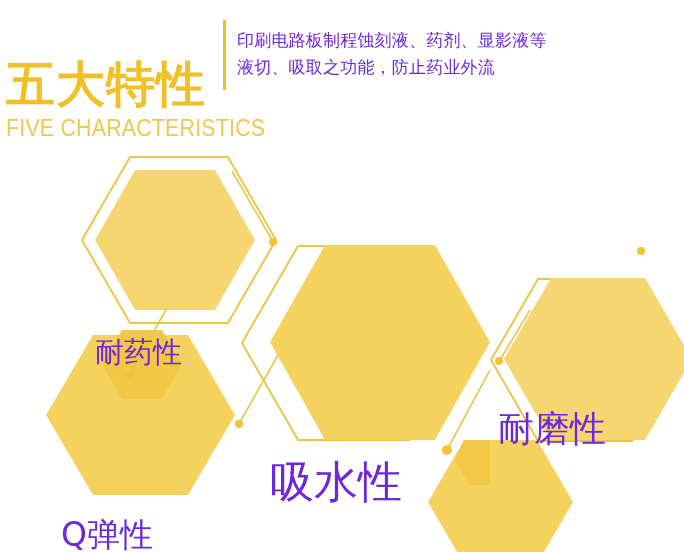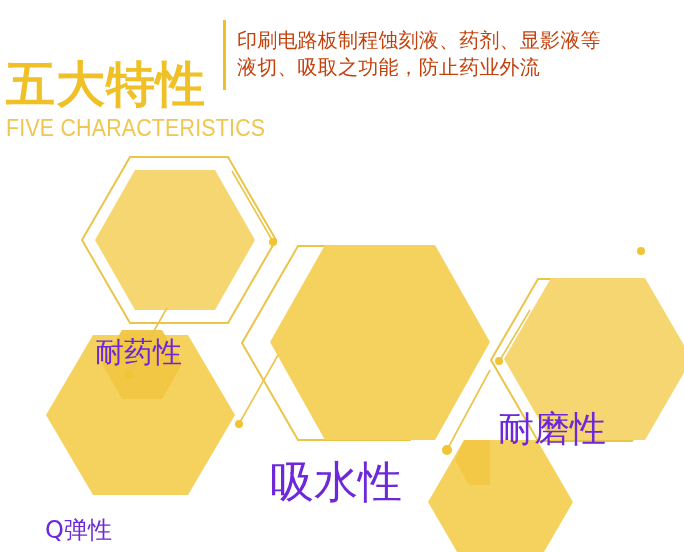--- a/index.html
+++ b/index.html
@@ -63,22 +63,22 @@
     background: #F0C027;
   }
   #subtitle-block {
     position: absolute;
     left: 237px;
     top: 27px;
     width: 430px;
   }
   .subtitle-line {
     font-family: "DejaVu Sans", "Liberation Sans", sans-serif;
-    font-size: 20px;
-    color: #c2410c;
+    font-size: 17px;
+    color: #6d28d9;
     line-height: 27px;
     white-space: nowrap;
     letter-spacing: 0.2px;
   }
 
   
   #hex-area {
     position: absolute;
     left: 0;
     top: 130px;
@@ -95,21 +95,21 @@
   .hexlabel {
     position: absolute;
     font-family: "DejaVu Sans", "Liberation Sans", sans-serif;
     color: #6d28d9;
     white-space: nowrap;
     line-height: 1;
     text-align: left;
     pointer-events: none;
   }
   #label-naiyao  { left: 95px;  top: 208px; width: 160px; font-size: 29px; }
-  #label-qtan    { left: 45px;  top: 388px; width: 190px; font-size: 24px; }
+  #label-qtan    { left: 61px;  top: 388px; width: 190px; font-size: 33px; }
   #label-xishui  { left: 270px; top: 330px; width: 220px; font-size: 44px; }
   #label-naimo   { left: 498px; top: 281px; width: 176px; font-size: 36px; }
 </style>
 </head>
 <body>
 
 <div id="page">
 
   <div id="header">
 

